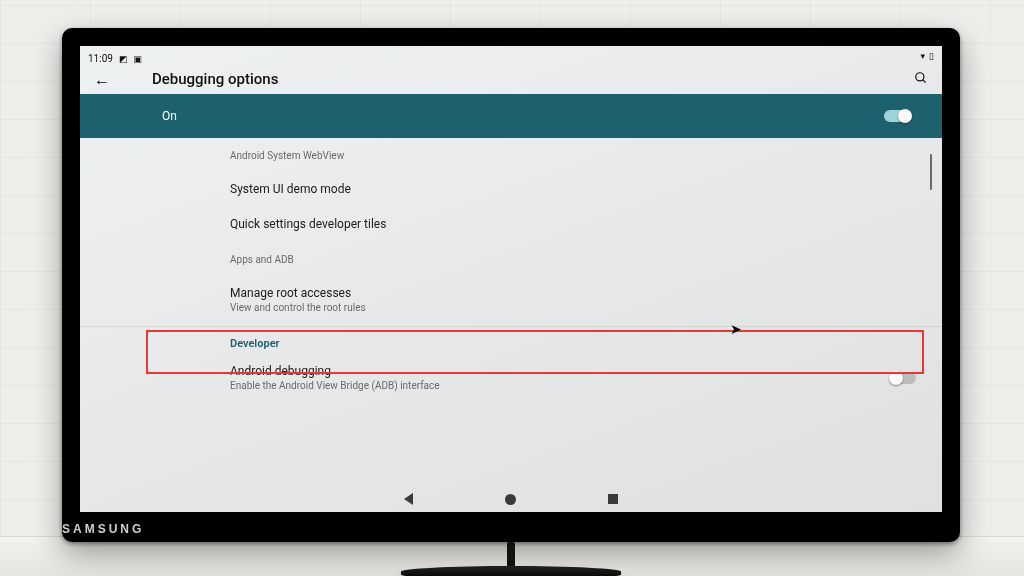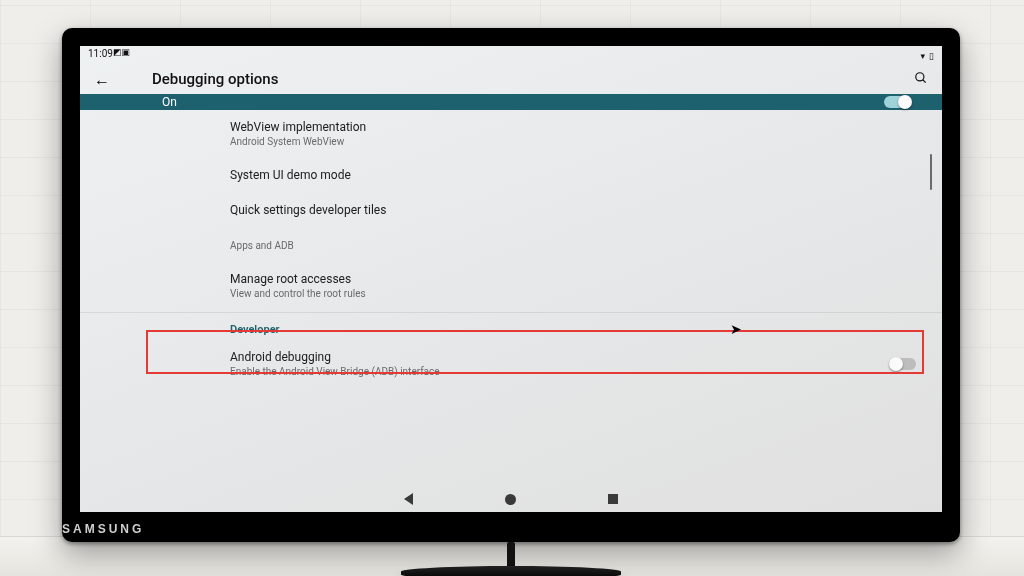--- a/index.html
+++ b/index.html
@@ -56,33 +56,33 @@
     position:absolute; inset:0;
     background:linear-gradient(160deg,#eef1f2 0%,#e6e7e8 55%,#e0e0e0 100%);
     overflow:hidden;
   }
   
   .status-bar{
     height:18px; padding:2px 8px 0 8px;
     display:flex; justify-content:space-between;
     font-size:10px; color:#111;
   }
-  .status-left{display:flex; align-items:flex-start;}
+  .status-left{display:flex; gap:6px; align-items:flex-end;}
   .status-right{display:flex; gap:4px; align-items:center;}
   .mini-ico{font-size:9px; line-height:1;}
   
   .action-bar{
     height:30px; display:flex; align-items:center; padding:0 14px; gap:42px;
   }
   .back-arrow{font-size:16px; cursor:pointer;}
   .title{font-size:15px; font-weight:500; color:#111;}
   .search-ico{margin-left:auto; font-size:14px;}
   
   .master{
-    height:16px; background:#1e616e;
+    height:44px; background:#1e616e;
     display:flex; align-items:center; padding:0 32px 0 82px;
     color:#fff; font-size:12px;
   }
   .switch{
     margin-left:auto; width:26px; height:12px; border-radius:7px;
     background:#9fd3da; position:relative;
   }
   .switch.on .thumb{left:14px;}
   .switch .thumb{
     position:absolute; top:-1px; left:-1px;
@@ -166,21 +166,20 @@
       <div class="master">
         <span>On</span>
         <div class="switch on">
             <div class="thumb"></div>
           </div>
       </div>
 
       <div class="list">
 
         <div class="row">
-          <div class="primary">WebView implementation</div>
           <div class="secondary">Android System WebView</div>
         </div>
 
 
         <div class="row">
           <div class="primary">System UI demo mode</div>
         </div>
 
         <div class="row">
           <div class="primary">Quick settings developer tiles</div>

